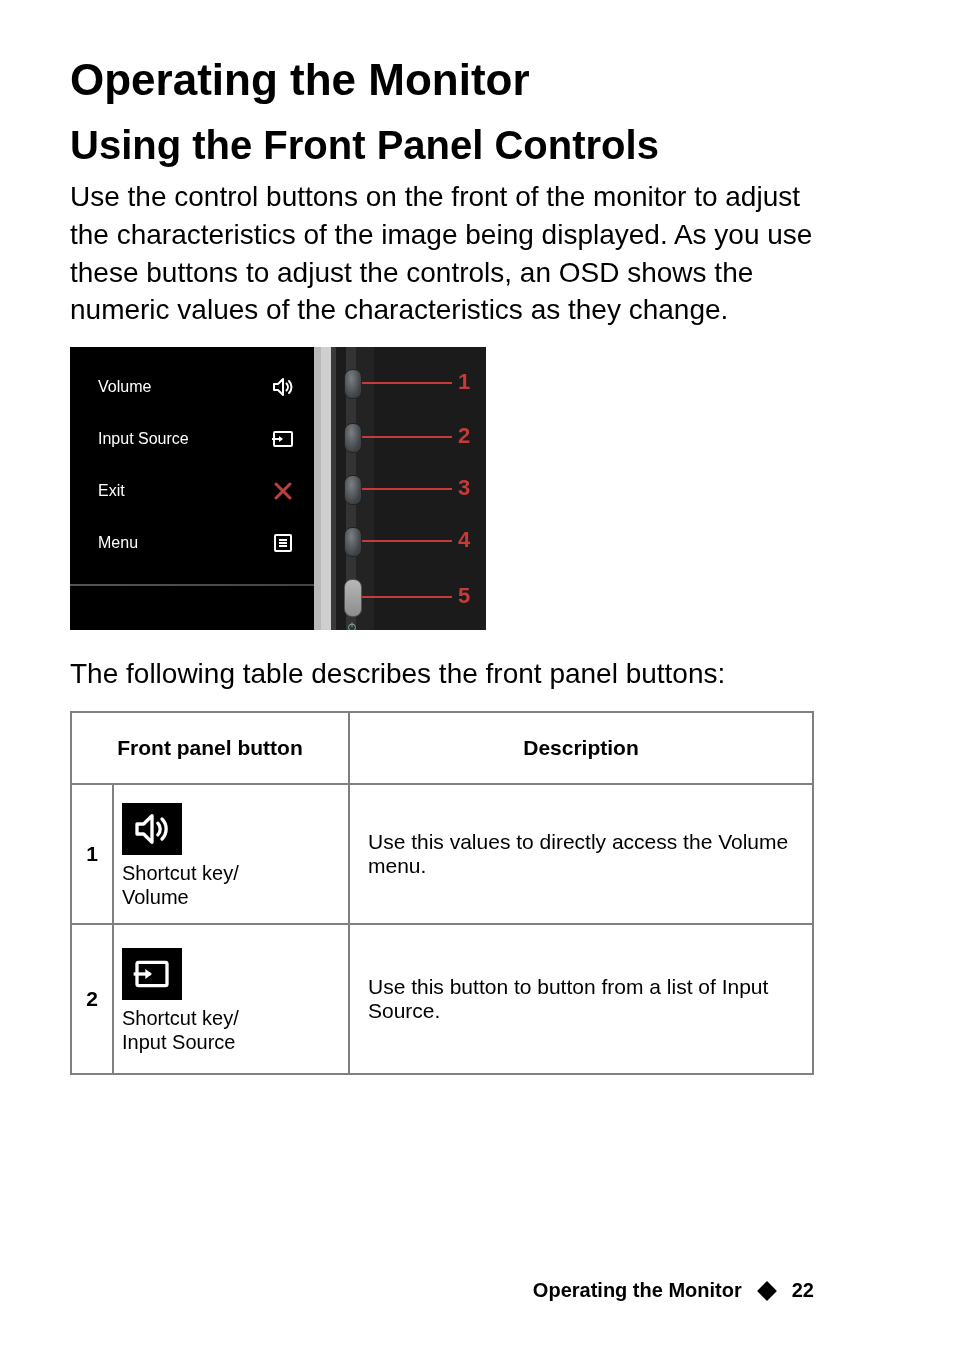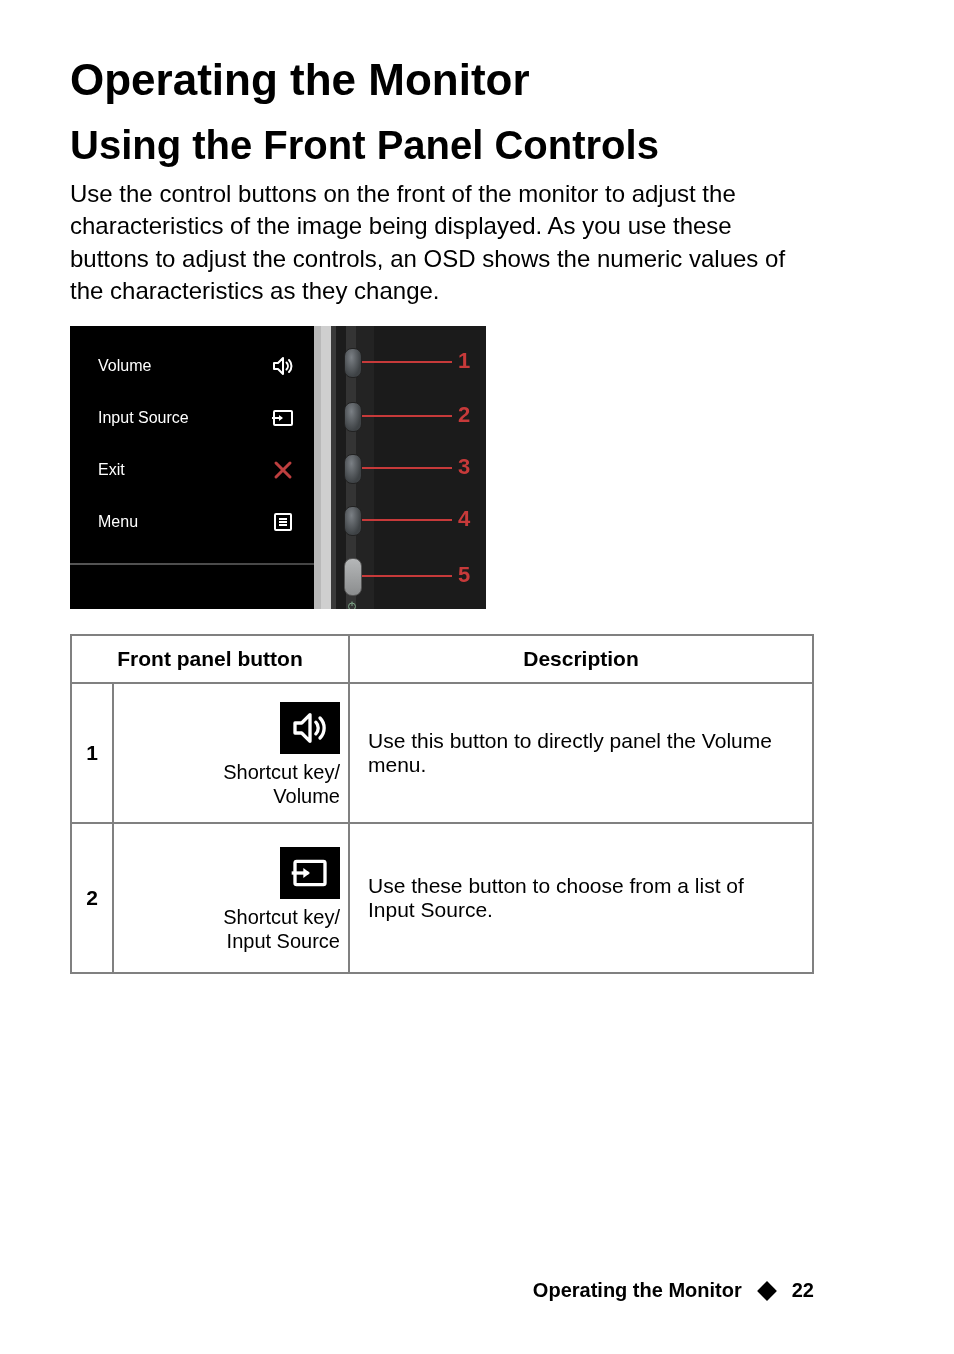--- a/index.html
+++ b/index.html
@@ -22,21 +22,21 @@
     font-weight: 700;
     margin: 0 0 18px 0;
     letter-spacing: 0;
   }
   h2.subtitle {
     font-size: 40px;
     font-weight: 700;
     margin: 0 0 10px 0;
   }
   p.body {
-    font-size: 24px;
+    font-size: 28px;
     line-height: 1.35;
     margin: 0 0 18px 0;
     font-weight: 400;
   }
 
   
   .diagram {
     width: 416px;
     height: 283px;
     background: #222;
@@ -137,40 +137,40 @@
 
   
   table.fp {
     width: 100%;
     border-collapse: collapse;
     font-size: 21px;
   }
   table.fp th, table.fp td {
     border-left: 2px solid #808080;
     border-bottom: 2px solid #808080;
-    padding: 0;
+    padding: 12px;
     vertical-align: middle;
   }
   table.fp {
     border-top: 2px solid #808080;
     border-right: 2px solid #808080;
   }
   table.fp thead th {
     font-weight: 700;
     text-align: center;
     height: 46px;
   }
   table.fp col.num { width: 42px; }
   table.fp col.btn { width: 236px; }
   table.fp tbody td.num {
     text-align: center;
     font-weight: 700;
   }
   table.fp tbody td.btncell {
-    text-align: right;
+    text-align: left;
     padding: 16px 8px 12px 8px;
   }
   table.fp tbody td.desc {
     padding: 0 16px 0 18px;
     font-weight: 400;
   }
   .btnbox {
     display: inline-flex;
     align-items: center;
     justify-content: center;
@@ -293,20 +293,21 @@
       <div class="callout" style="left:48px; top:249px; width:90px;"></div>
 
       <span class="callnum" style="left:144px; top:22px;">1</span>
       <span class="callnum" style="left:144px; top:76px;">2</span>
       <span class="callnum" style="left:144px; top:128px;">3</span>
       <span class="callnum" style="left:144px; top:180px;">4</span>
       <span class="callnum" style="left:144px; top:236px;">5</span>
     </div>
   </div>
 
+  <p class="body">The following table describes the front panel buttons:</p>
 
   <table class="fp">
     <colgroup>
       <col class="num">
         <col class="btn">
         <col>
     </colgroup>
     <thead>
       <tr>
         <th colspan="2">Front panel button</th>
@@ -320,36 +321,36 @@
           <div class="btnbox">
               <svg viewBox="0 0 24 24">
                 <use href="#ico-volume"></use>
               </svg>
             </div>
           <div class="btncaption">
             <span>Shortcut key/</span><br>
             <span>Volume</span>
           </div>
         </td>
-        <td class="desc">Use this button to directly panel the Volume menu.</td>
+        <td class="desc">Use this values to directly access the Volume menu.</td>
       </tr>
       <tr style="height:150px;">
         <td class="num">2</td>
         <td class="btncell">
           <div class="btnbox">
               <svg viewBox="0 0 24 24">
                 <use href="#ico-input"></use>
               </svg>
             </div>
           <div class="btncaption">
             <span>Shortcut key/</span><br>
             <span>Input Source</span>
           </div>
         </td>
-        <td class="desc">Use these button to choose from a list of Input Source.</td>
+        <td class="desc">Use this button to button from a list of Input Source.</td>
       </tr>
     </tbody>
   </table>
 
   <div class="footer">
     <span>Operating the Monitor</span>
     <span class="diamond"></span>
     <span>22</span>
   </div>
 </div>

